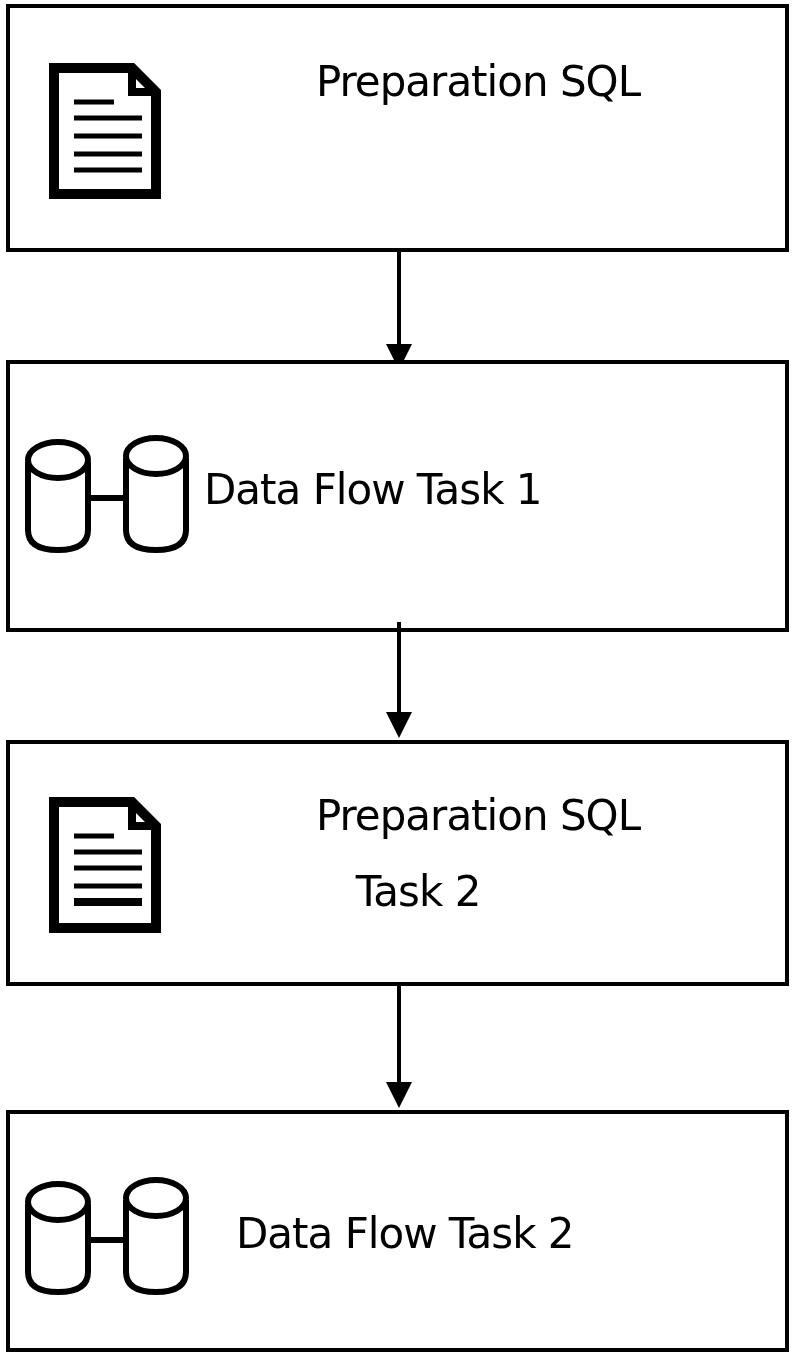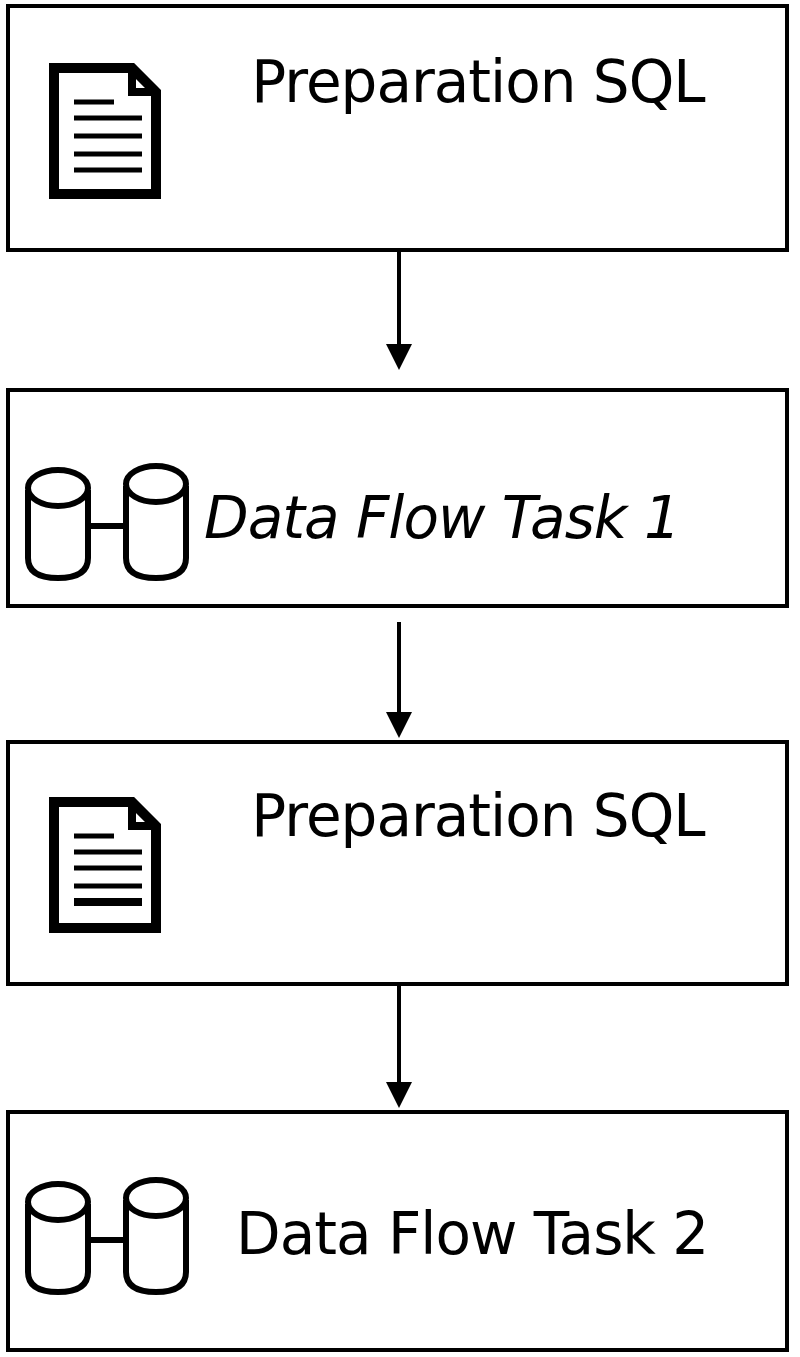--- a/index.html
+++ b/index.html
@@ -1,19 +1,19 @@
 <!DOCTYPE html>
 <html><head>
 <meta charset="utf-8">
 <style>
   html,body{margin:0;padding:0;background:#fff;}
   body{width:800px;height:1357px;position:relative;overflow:hidden;font-family:"DejaVu Sans",sans-serif;color:#000;}
   .box{position:absolute;left:6px;width:783px;border:4px solid #000;background:#fff;box-sizing:border-box;}
   .icon{position:absolute;}
-  .label{position:absolute;font-size:58px;line-height:76px;text-align:center;letter-spacing:-1px;}
+  .label{position:absolute;font-size:42px;line-height:76px;text-align:center;letter-spacing:-1px;}
   .arrow{position:absolute;left:397px;width:4px;background:#000;}
   .head{position:absolute;left:386px;width:0;height:0;border-left:13px solid transparent;border-right:13px solid transparent;border-top:26px solid #000;}
 </style>
 </head>
 <body>
 
 <div class="box" style="top:4px;height:248px;">
   <svg class="icon" style="left:38px;top:54px;" width="116" height="140" viewBox="0 0 116 140">
     <path d="M6 6 H84 L108 30 V132 H6 Z" fill="#fff" stroke="#000" stroke-width="10" stroke-linejoin="miter"></path>
     <path d="M84 6 V30 H108" fill="none" stroke="#000" stroke-width="8"></path>
@@ -24,21 +24,21 @@
     <line x1="26" y1="108" x2="94" y2="108" stroke="#000" stroke-width="5"></line>
   </svg>
   <div class="label" style="left:168px;top:36px;width:600px;">
     <div>Preparation SQL</div>
   </div>
 </div>
 
 <div class="arrow" style="top:252px;height:96px;"></div>
 <div class="head" style="top:344px;"></div>
 
-<div class="box" style="top:388px;height:220px;font-style:italic;">
+<div class="box" style="top:360px;height:272px;">
   <svg class="icon" style="left:10px;top:68px;" width="170" height="128" viewBox="0 0 170 128">
     <g fill="#fff" stroke="#000" stroke-width="6">
       <path d="M8 30 V98 Q8 118 38 118 Q68 118 68 98 V30"></path>
       <ellipse cx="38" cy="28" rx="30" ry="18"></ellipse>
       <path d="M106 26 V98 Q106 118 136 118 Q166 118 166 98 V26"></path>
       <ellipse cx="136" cy="24" rx="30" ry="18"></ellipse>
     </g>
     <line x1="68" y1="66" x2="106" y2="66" stroke="#000" stroke-width="6"></line>
   </svg>
   <div class="label" style="left:194px;top:88px;width:590px;text-align:left;">Data Flow Task 1</div>
@@ -52,20 +52,21 @@
     <path d="M6 6 H84 L108 30 V132 H6 Z" fill="#fff" stroke="#000" stroke-width="10" stroke-linejoin="miter"></path>
     <path d="M84 6 V30 H108" fill="none" stroke="#000" stroke-width="8"></path>
     <line x1="26" y1="40" x2="66" y2="40" stroke="#000" stroke-width="5"></line>
     <line x1="26" y1="56" x2="94" y2="56" stroke="#000" stroke-width="5"></line>
     <line x1="26" y1="72" x2="94" y2="72" stroke="#000" stroke-width="5"></line>
     <line x1="26" y1="90" x2="94" y2="90" stroke="#000" stroke-width="5"></line>
     <line x1="26" y1="106" x2="94" y2="106" stroke="#000" stroke-width="8"></line>
   </svg>
   <div class="label" style="left:168px;top:34px;width:600px;">
     <div>Preparation SQL</div>
+    <div style="margin-right:120px;">Task 2</div>
   </div>
 </div>
 
 <div class="arrow" style="top:986px;height:100px;"></div>
 <div class="head" style="top:1082px;"></div>
 
 <div class="box" style="top:1110px;height:242px;">
   <svg class="icon" style="left:10px;top:60px;" width="170" height="128" viewBox="0 0 170 128">
     <g fill="#fff" stroke="#000" stroke-width="6">
       <path d="M8 30 V98 Q8 118 38 118 Q68 118 68 98 V30"></path>

